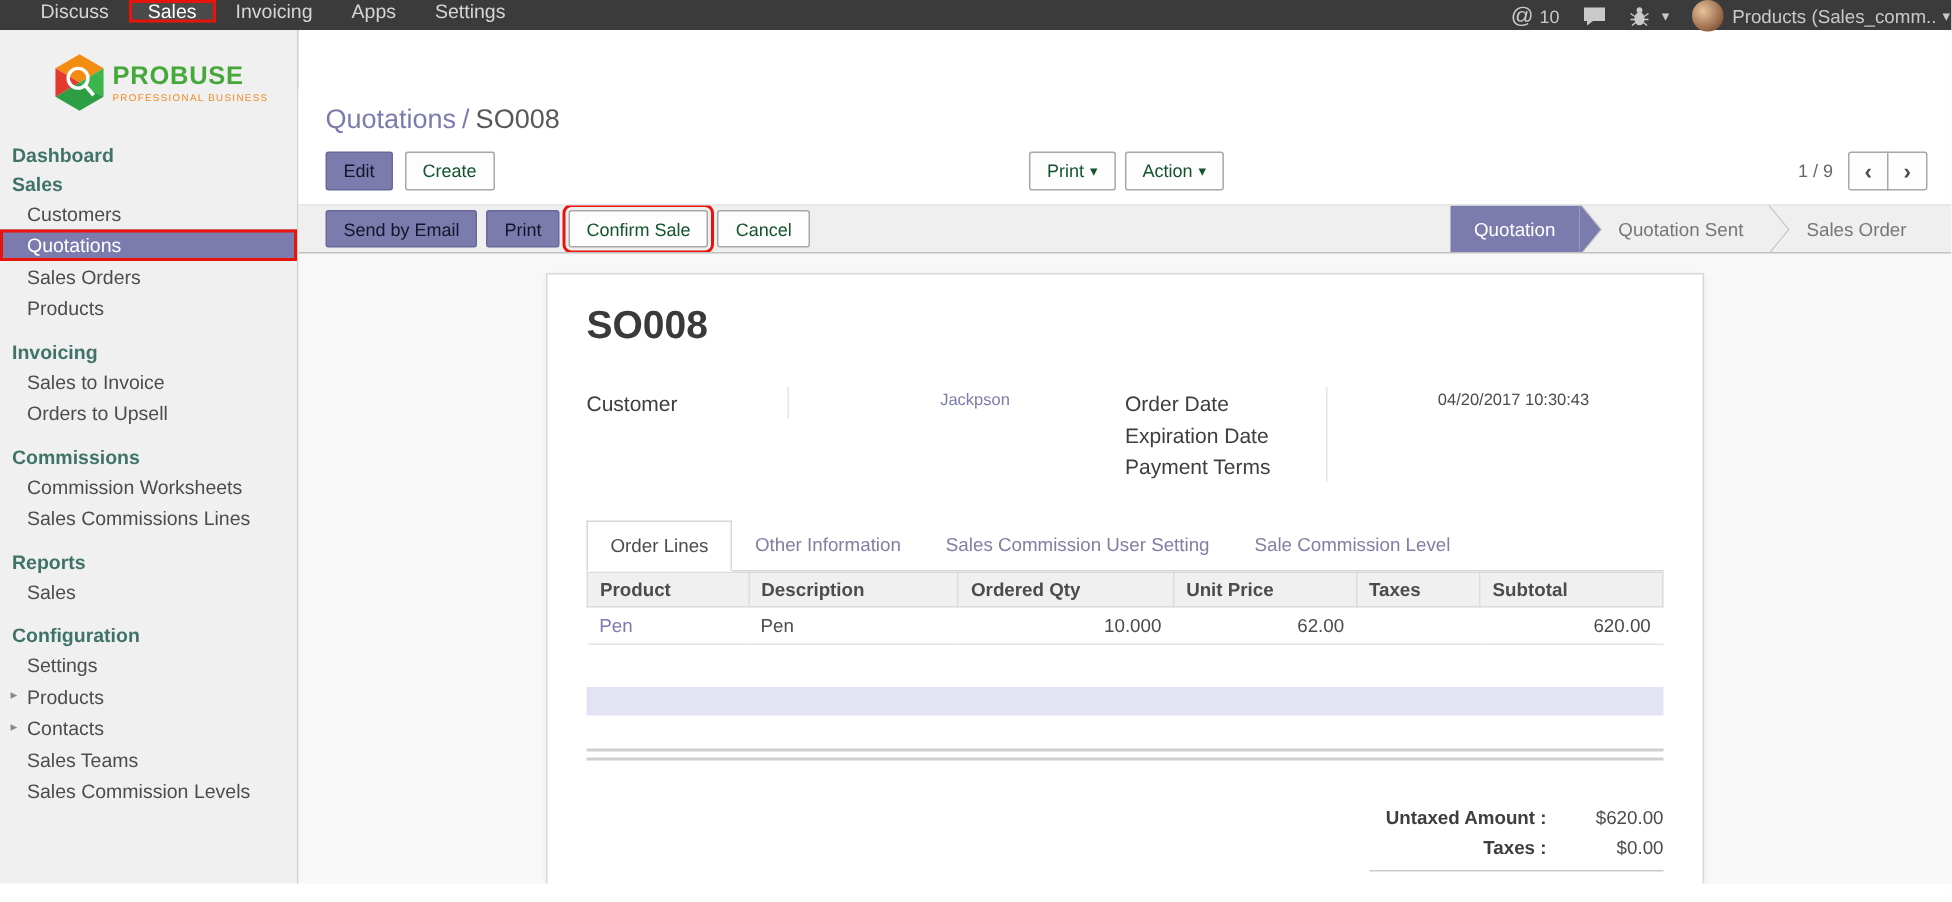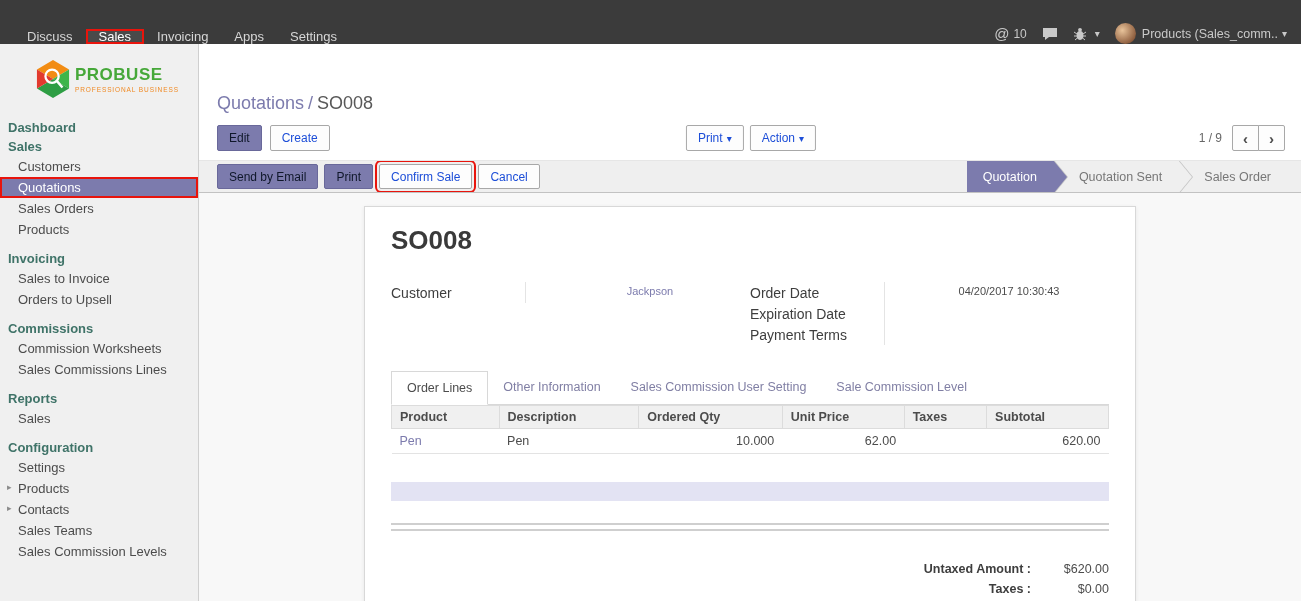--- a/index.html
+++ b/index.html
@@ -1,20 +1,20 @@
 <!DOCTYPE html>
 <html><head>
 <meta charset="utf-8">
 <style>
   * { margin:0; padding:0; box-sizing:border-box; }
   html,body { width:1301px; height:601px; overflow:hidden; }
   body { font-family:"Liberation Sans", sans-serif; font-size:13px; color:#4c4c4c; background:#fff; }
 
   
-  .topbar { height:44px; background:#3b3b3b; display:flex; justify-content:space-between; align-items:flex-end; padding:0 14px 0 14px; }
+  .topbar { height:20px; background:#3b3b3b; display:flex; justify-content:space-between; align-items:flex-start; padding:0 1px 0 14px; }
   .topbar-left { display:flex; }
   .menu-item { display:flex; align-items:center; padding:0 13px; color:#d6d6d6; cursor:pointer; white-space:nowrap; }
   .menu-item.active { color:#fff; background:rgba(255,255,255,0.08); }
   .topbar-right { display:flex; align-items:center; gap:15px; color:#c9c9c9; }
   .tb-ico { display:flex; align-items:center; gap:4px; cursor:pointer; }
   .at-glyph { font-size:15px; }
   .tb-count { font-size:12px; }
   .caret { font-size:10px; margin-left:4px; color:inherit; }
   .avatar { width:21px; height:21px; border-radius:50%; background:radial-gradient(circle at 35% 35%, #e8c39a, #8a5a3b 75%); display:inline-block; margin-right:6px; }
   .user-menu { display:flex; align-items:center; font-size:12.5px; white-space:nowrap; cursor:pointer; }
@@ -41,21 +41,21 @@
   .annotated-out { outline:2px solid #e8140c; outline-offset:2px; }
 
   
   .control-panel { background:#fff; padding:10px 16px 9px 18px; }
   .breadcrumb { font-size:18px; margin-bottom:11px; }
   .breadcrumb .bc-link { color:#7c7bad; cursor:pointer; }
   .breadcrumb .bc-sep { color:#7c7bad; padding:0 4px; }
   .breadcrumb .bc-current { color:#585858; }
   .cp-row { display:flex; align-items:center; position:relative; }
   .btn { display:inline-flex; align-items:center; justify-content:center; height:26px; padding:0 11px; font-size:12px;
-         border:1px solid #a8a8a8; border-radius:2px; background:#fdfdfd; color:#1d4ed8; cursor:pointer; white-space:nowrap; }
+         border:1px solid #a8a8a8; border-radius:2px; background:#fdfdfd; color:#14532d; cursor:pointer; white-space:nowrap; }
   .btn-primary { background:#7c7bad; border-color:#69689a; color:#0f172a; }
   .cp-left { display:flex; gap:8px; }
   .cp-center { position:absolute; left:50%; transform:translateX(-50%); display:flex; gap:6px; }
   .cp-right { margin-left:auto; display:flex; align-items:center; }
   .pager-text { font-size:12px; color:#666; margin-right:10px; }
   .pager-btn { width:27px; height:26px; border:1px solid #a8a8a8; background:#fdfdfd; display:flex; align-items:center; justify-content:center;
                font-size:15px; font-weight:bold; color:#4c4c4c; cursor:pointer; }
   .pager-btn.prev { border-radius:2px 0 0 2px; }
   .pager-btn.next { border-radius:0 2px 2px 0; margin-left:-1px; }
 

